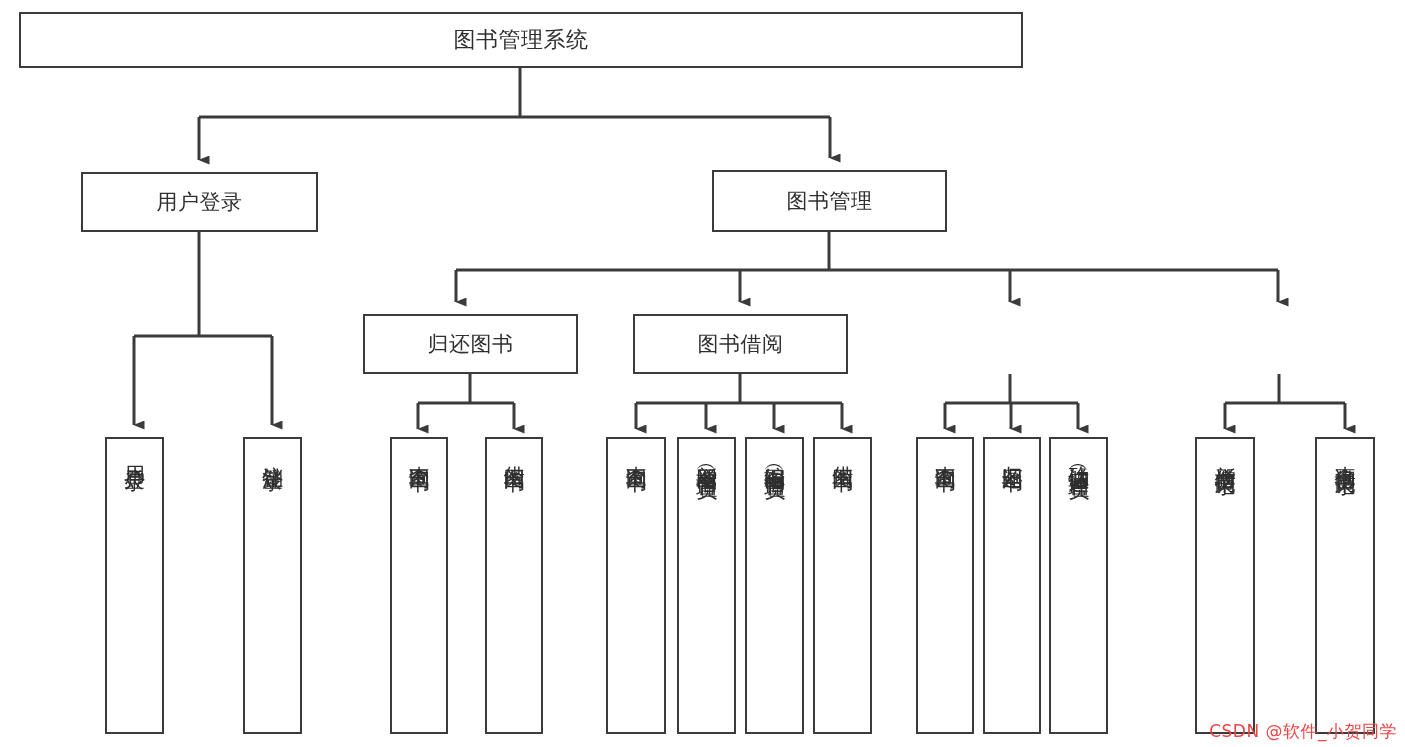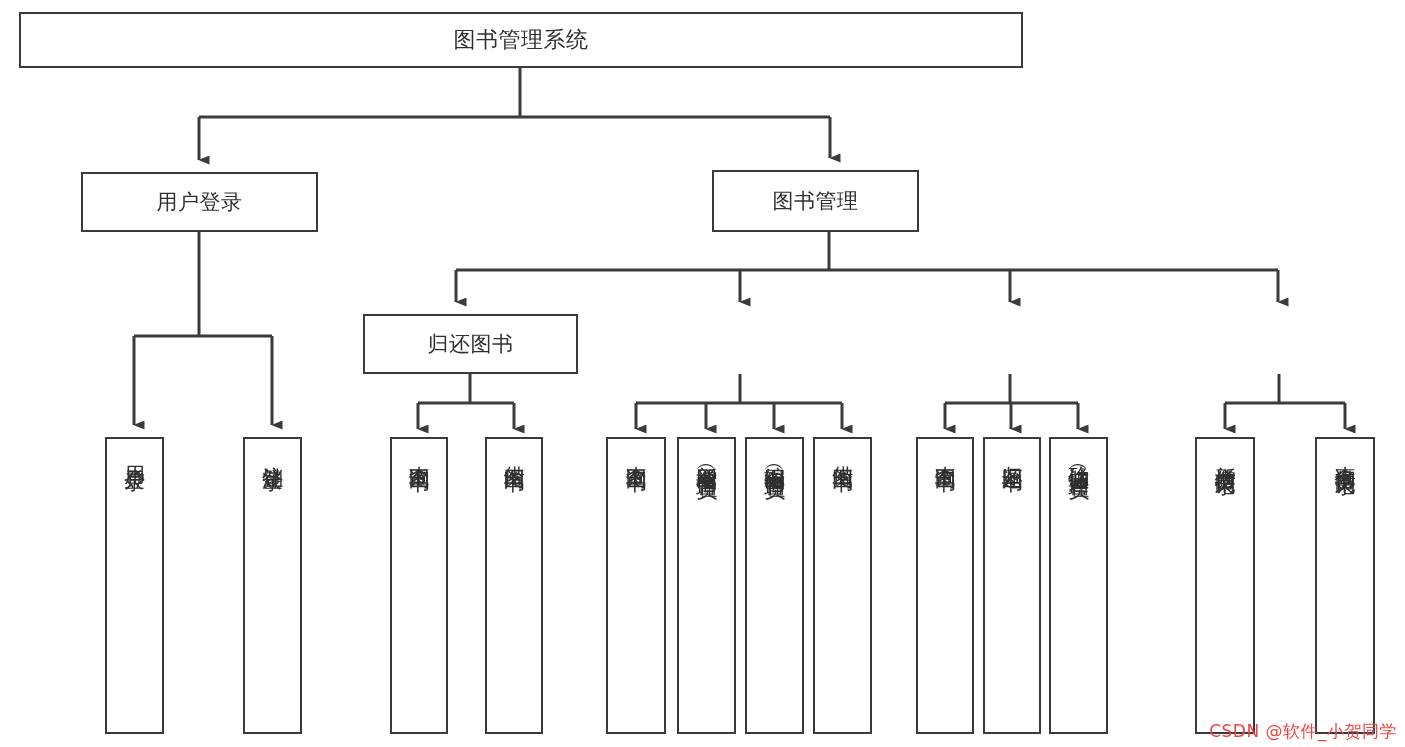--- a/index.html
+++ b/index.html
@@ -79,26 +79,29 @@
     </g>
   </svg>
 
   <div class="node h root" style="left:19px;top:12px;width:1004px;height:56px;">
     <span class="lbl">图书管理系统</span>
   </div>
 
   <div class="node h" style="left:81px;top:172px;width:237px;height:60px;">
     <span class="lbl">用户登录</span>
   </div>
-  <div class="node h" style="left:712px;top:170px;width:207px;height:62px;text-align:center;">
+  <div class="node h" style="left:712px;top:170px;width:235px;height:62px;text-align:center;">
     <span class="lbl">图书管理</span>
   </div>
 
   <div class="node h" style="left:363px;top:314px;width:215px;height:60px;">
     <span class="lbl">归还图书</span>
+  </div>
+  <div class="node h" style="left:633px;top:314px;width:215px;height:60px;">
+    <span class="lbl">图书借阅</span>
   </div>
 
   <div class="node v" style="left:105px;top:437px;width:59px;height:297px;">
     <span class="lbl">用户登录</span>
   </div>
   <div class="node v" style="left:243px;top:437px;width:59px;height:297px;">
     <span class="lbl">注销登录</span>
   </div>
 
   <div class="node v" style="left:390px;top:437px;width:58px;height:297px;">

